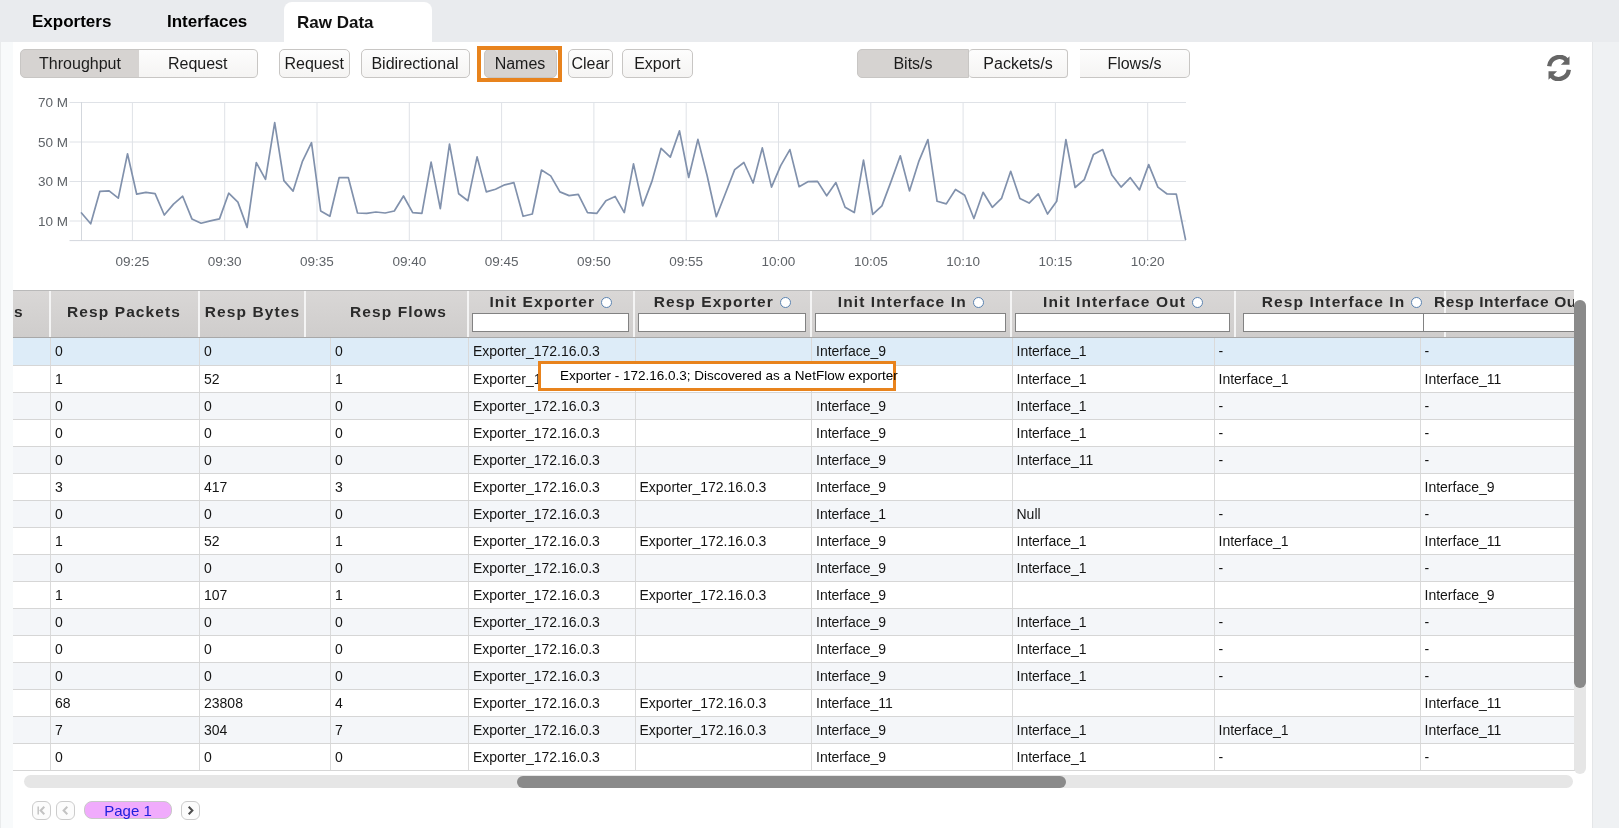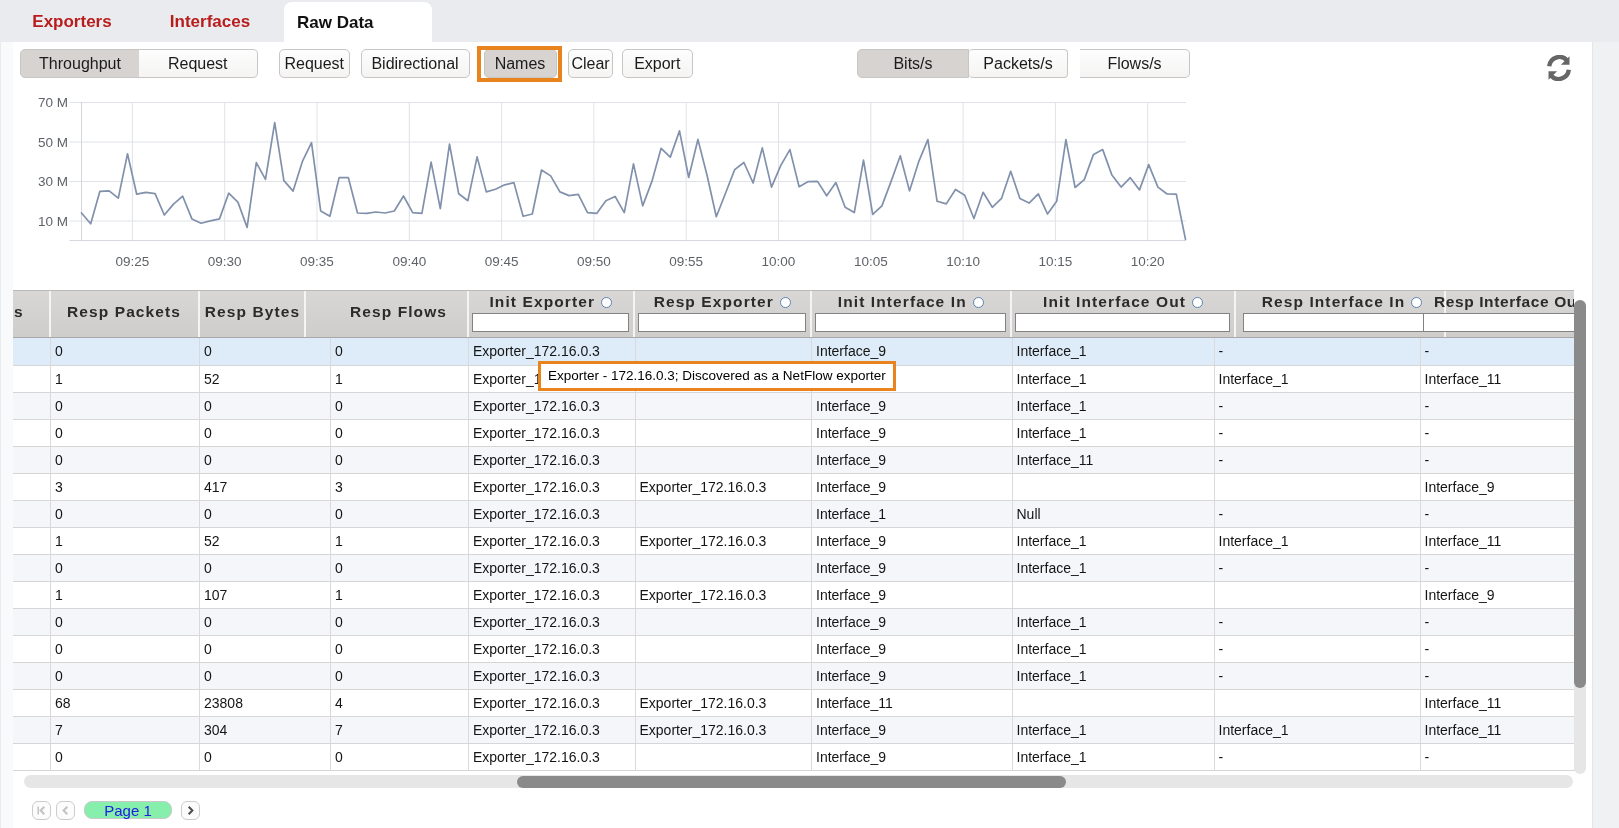--- a/index.html
+++ b/index.html
@@ -1,21 +1,21 @@
 <!DOCTYPE html>
 <html><head>
 <meta charset="utf-8">
 <style>
 * { margin:0; padding:0; box-sizing:border-box; }
 html,body { width:1619px; height:828px; overflow:hidden; background:#fff;
   font-family:"Liberation Sans", sans-serif; position:relative; }
 
 #topbar { position:absolute; left:0; top:0; width:1619px; height:42px; background:#e9ebee; }
 .tabtxt { position:absolute; top:0; height:42px; line-height:44px; font-weight:bold;
-  font-size:17px; color:#b91c1c; text-align:center; }
+  font-size:17px; color:#000000; }
 #tabactive { position:absolute; left:284px; top:2px; width:148px; height:42px;
   background:#fff; border-radius:8px 8px 0 0; line-height:42px; 
   font-weight:bold; font-size:17px; color:#111;padding-left:13px; }
 
 #rightband { position:absolute; left:1592px; top:42px; width:27px; height:786px;
   background:#eff1f3; border-left:1px solid #e4e6e8; }
 
 .btn { position:absolute; top:49px; height:29px; border:1px solid #c8c6c4;
   border-radius:5px; background:linear-gradient(#fdfdfd,#f5f4f3); font-size:16px; color:#1b1b1b;
   text-align:center; line-height:27px; }
@@ -46,26 +46,26 @@
 .hinput { position:absolute; left:3px; right:4px; top:22px; height:19px;
   border:1px solid #828282; background:#fff; }
 
 .sbtrack { position:absolute; background:#e6e6e6; border-radius:7px; }
 .sbthumb { position:absolute; background:#8a8a8a; border-radius:6px; }
 
 .pgbtn { position:absolute; top:801px; height:19px; border:1px solid #cccccc;
   border-radius:6px; background:#fcfcfc; text-align:center; }
 .pgbtn svg { display:block; margin:0 auto; }
 #pg1 { position:absolute; left:84px; top:801px; width:88px; height:18px;
-  border:1px solid #c9c9c9; border-radius:8px; background:#86efac;
+  border:1px solid #c9c9c9; border-radius:8px; background:#f0abfc;
   color:#2020dd; font-size:15px; text-align:center; line-height:17px; }
 
 #tooltip { position:absolute; left:538px; top:361px; width:358px; height:30px;
   border:3px solid #e8831d; background:#fff; font-size:13.5px; color:#000;
-  line-height:23px; padding-left:7px; white-space:nowrap; }
+  line-height:23px; padding-left:19px; white-space:nowrap; }
 </style>
 </head>
 <body>
 <div id="topbar"></div>
 <div class="tabtxt" style="left:32px;width:80px;">Exporters</div>
 <div class="tabtxt" style="left:167px;width:86px;">Interfaces</div>
 <div id="tabactive">Raw Data</div>
 <div id="rightband"></div>
 <div id="leftstrip"></div>
 <div class="btn pressed" style="left:20px;width:120px;border-radius:5px 0 0 5px;">Throughput</div>

